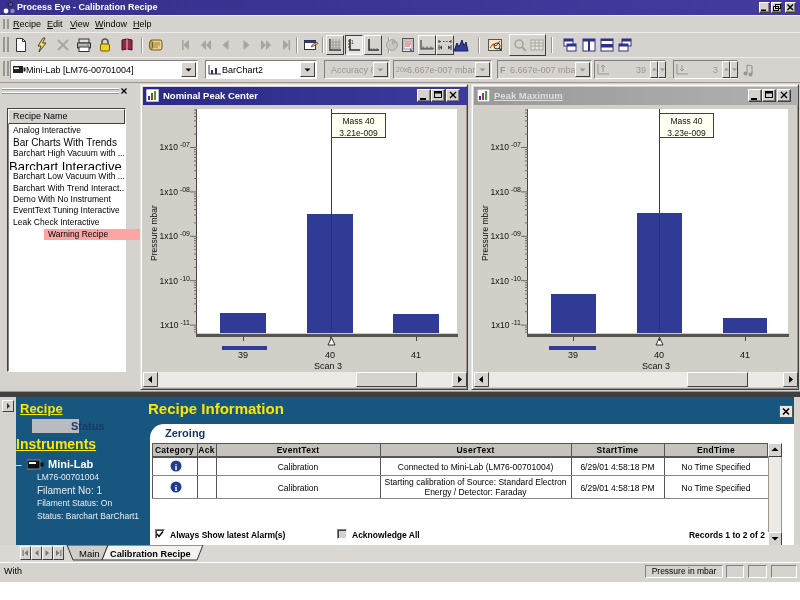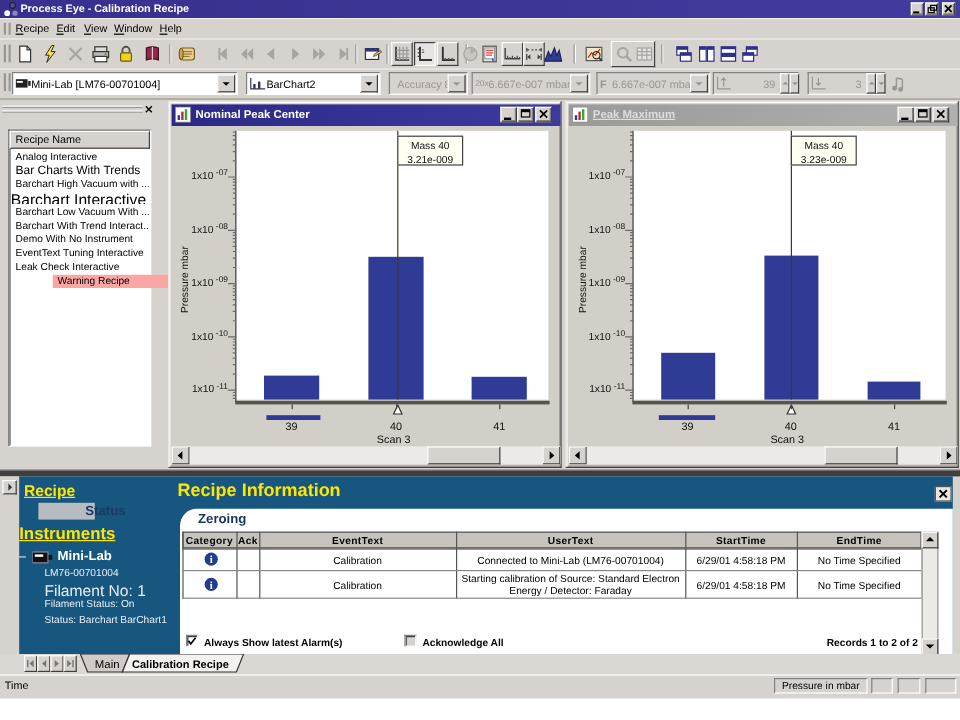--- a/index.html
+++ b/index.html
@@ -528,21 +528,21 @@
 <div style="left:35px;top:420px;font-size:11px;font-weight:bold;color:#1d3a66;margin-left:36px;">Status</div>
 <div style="left:16px;top:436px;font-size:14px;font-weight:bold;color:#ffe600;text-decoration:underline;">Instruments</div>
 <div style="left:16px;top:459px;font-size:10px;color:#fff;">–</div>
 <svg style="position:absolute;left:27px;top:459px" width="18" height="11">
     <rect x="0" y="1" width="13" height="9" fill="#111" stroke="#889"></rect>
     <rect x="2" y="3" width="7" height="2" fill="#fff"></rect>
     <rect x="13.5" y="3.5" width="3" height="4" fill="#111"></rect>
   </svg>
 <div style="left:48px;top:458px;font-size:11px;font-weight:bold;color:#fff;">Mini-Lab</div>
 <div style="left:37px;top:472px;font-size:8.5px;color:#e8eef4;white-space:nowrap;">LM76-00701004</div>
-<div style="left:37px;top:485px;font-size:13px;color:#e8eef4;white-space:nowrap;">Filament No: 1</div>
+<div style="left:37px;top:485px;font-size:10px;color:#e8eef4;white-space:nowrap;">Filament No: 1</div>
 <div style="left:37px;top:498px;font-size:8.5px;color:#e8eef4;white-space:nowrap;">Filament Status: On</div>
 <div style="left:37px;top:511px;font-size:8.5px;color:#e8eef4;white-space:nowrap;">Status: Barchart BarChart1</div>
 <div style="left:148px;top:400px;font-size:15px;font-weight:bold;color:#ffe600;">Recipe Information</div>
 <div style="left:165px;top:427px;font-size:11px;font-weight:bold;color:#17355e;">Zeroing</div>
 <div style="left:152px;top:443px;width:616px;height:14px;background:#c6c3bd;border:1px solid #555;"></div>
 <div style="left:152px;top:445px;width:45px;font-size:8.5px;font-weight:bold;text-align:center;color:#000;letter-spacing:0.3px;">Category</div>
 <div style="left:197px;top:445px;width:19px;font-size:8.5px;font-weight:bold;text-align:center;color:#000;letter-spacing:0.3px;">Ack</div>
 <div style="left:216px;top:445px;width:164px;font-size:8.5px;font-weight:bold;text-align:center;color:#000;letter-spacing:0.3px;">EventText</div>
 <div style="left:380px;top:445px;width:191px;font-size:8.5px;font-weight:bold;text-align:center;color:#000;letter-spacing:0.3px;">UserText</div>
 <div style="left:571px;top:445px;width:93px;font-size:8.5px;font-weight:bold;text-align:center;color:#000;letter-spacing:0.3px;">StartTime</div>
@@ -617,16 +617,16 @@
       <rect x="7.2" y="4" width="1.2" height="6"></rect>
     </g>
   </svg>
 <svg style="position:absolute;left:64px;top:545px" width="145" height="17">
     <path d="M3 0 L44 0 L38 15 L9 15 Z" fill="#d0cdc8" stroke="#333"></path>
     <path d="M44 0 L139 0 L133 15 L38 15 Z" fill="#f4f2ef" stroke="#333"></path>
     <text x="15" y="11.5" font-size="9.5" fill="#000">Main</text>
     <text x="46" y="11.5" font-size="9.2" font-weight="bold" fill="#000">Calibration Recipe</text>
   </svg>
 <div style="left:0px;top:562px;width:800px;height:18px;background:#d6d3ce;border-top:1px solid #fff;"></div>
-<div style="left:4px;top:566px;font-size:9px;color:#000;">Time</div>
+<div style="left:4px;top:566px;font-size:9px;color:#000;">With</div>
 <div style="left:645px;top:565px;width:78px;height:13px;background:#d6d3ce;border:1px solid;border-color:#808080 #fff #fff #808080;font-size:8.5px;text-align:center;color:#000;">Pressure in mbar</div>
 <div style="left:726px;top:565px;width:18px;height:13px;background:#d6d3ce;border:1px solid;border-color:#808080 #fff #fff #808080;font-size:8.5px;text-align:center;color:#000;"></div>
 <div style="left:748px;top:565px;width:19px;height:13px;background:#d6d3ce;border:1px solid;border-color:#808080 #fff #fff #808080;font-size:8.5px;text-align:center;color:#000;"></div>
 <div style="left:771px;top:565px;width:26px;height:13px;background:#d6d3ce;border:1px solid;border-color:#808080 #fff #fff #808080;font-size:8.5px;text-align:center;color:#000;"></div>
 </body></html>

